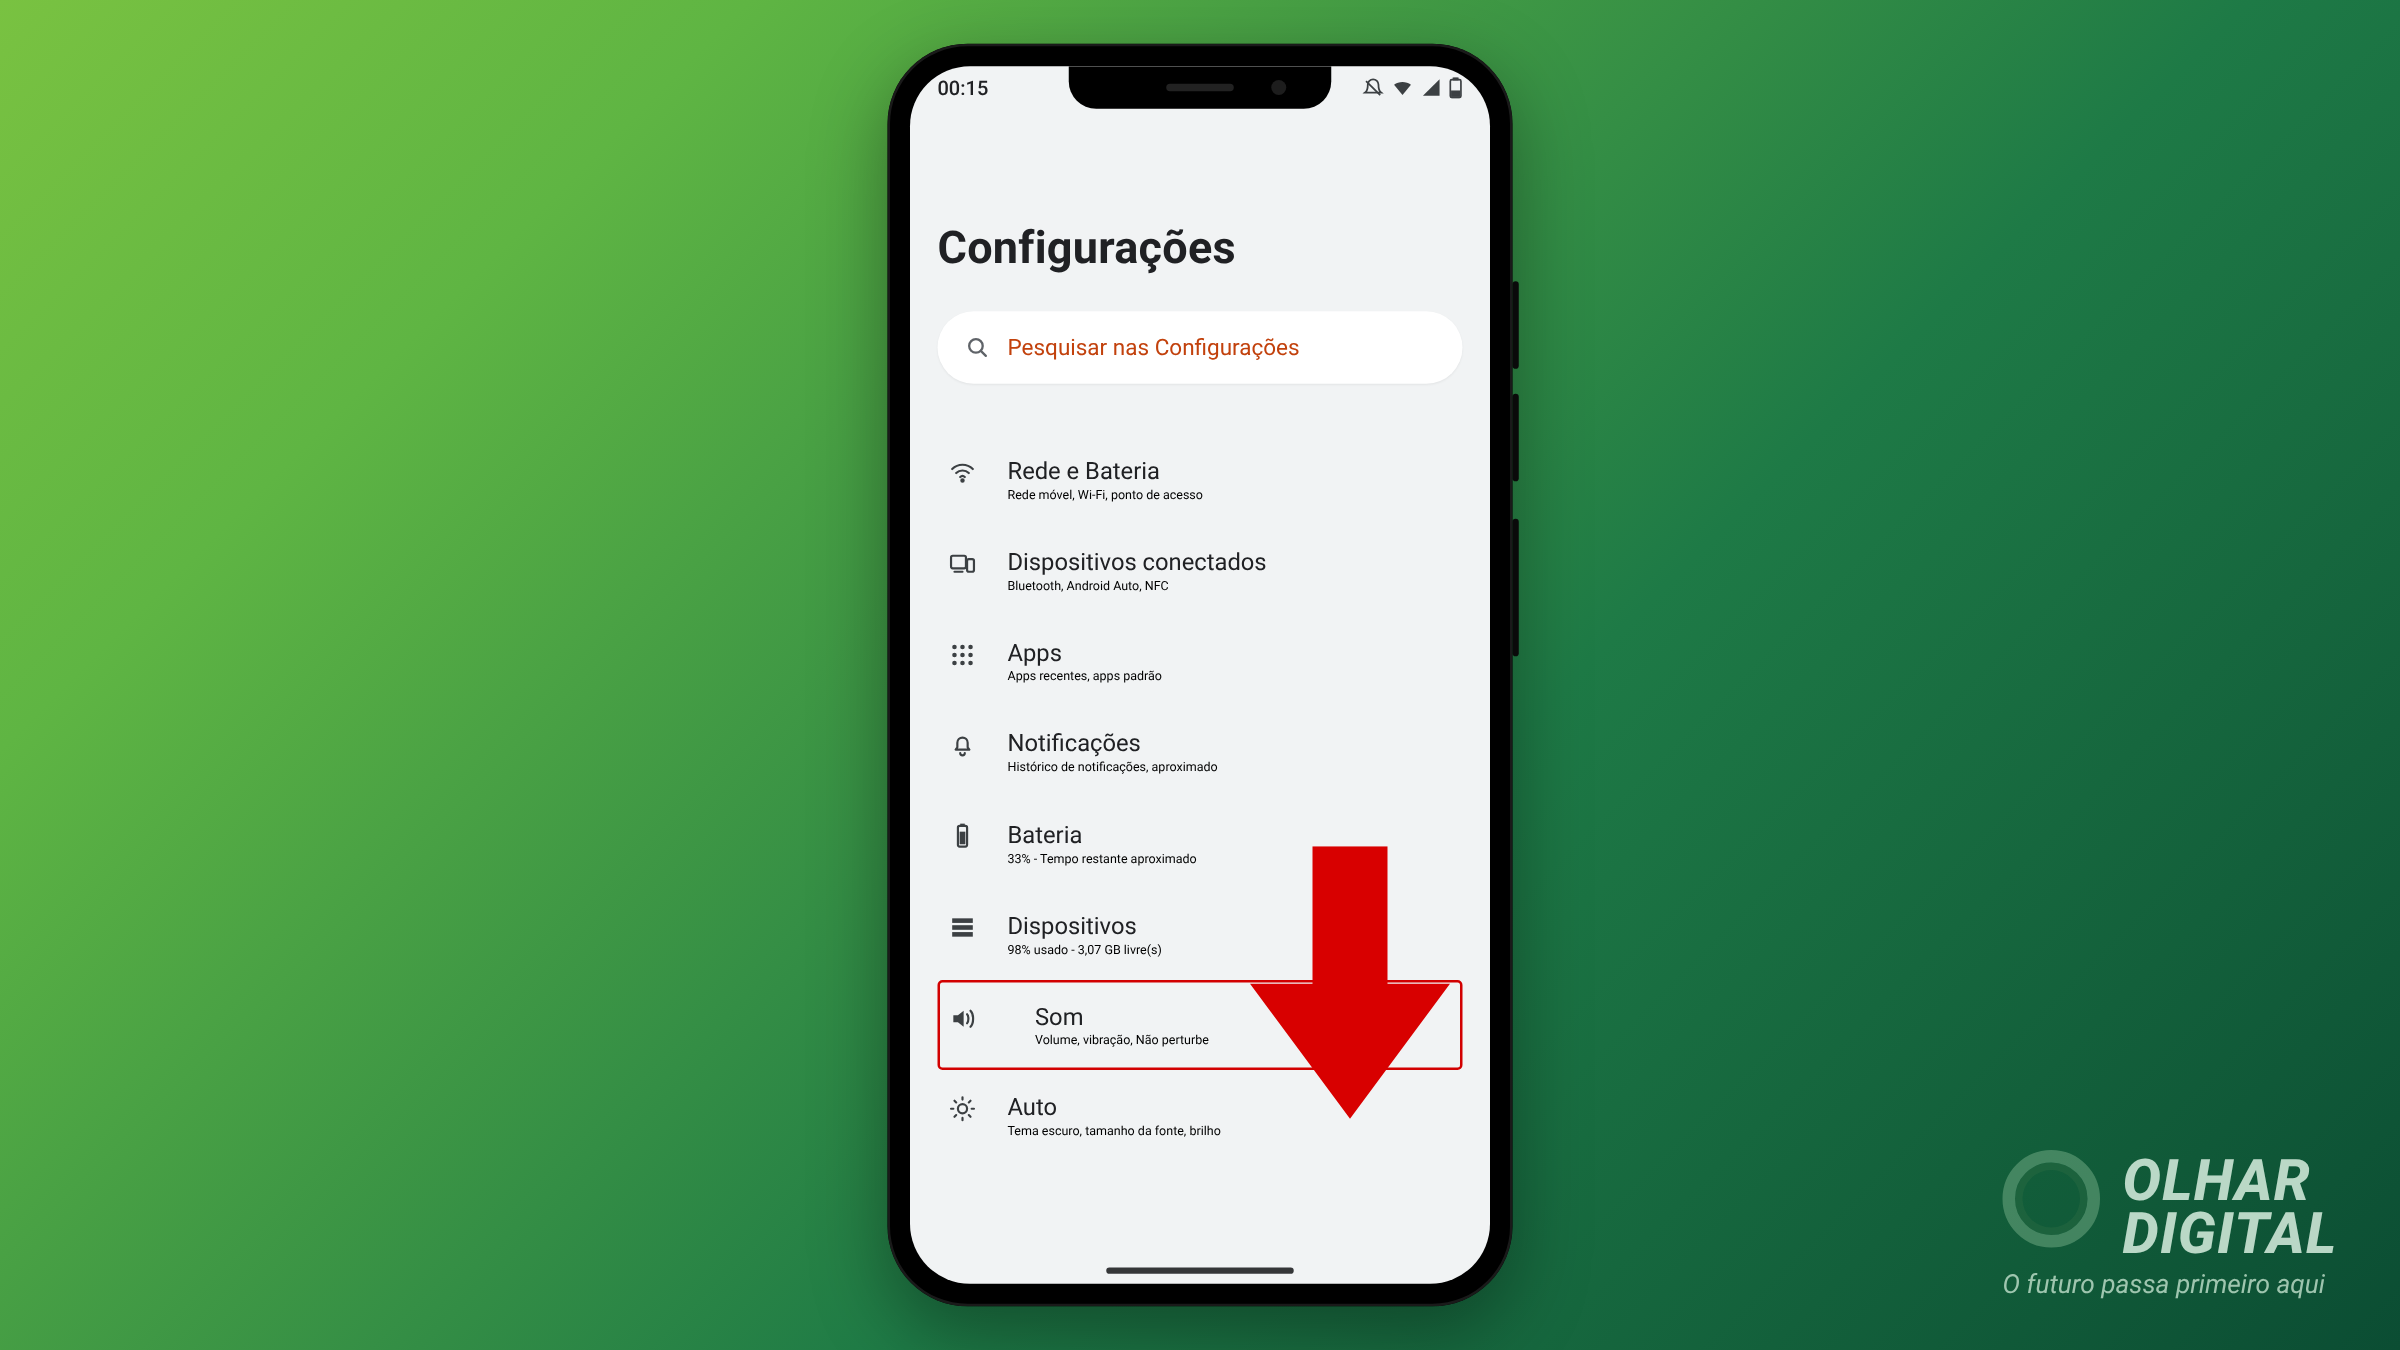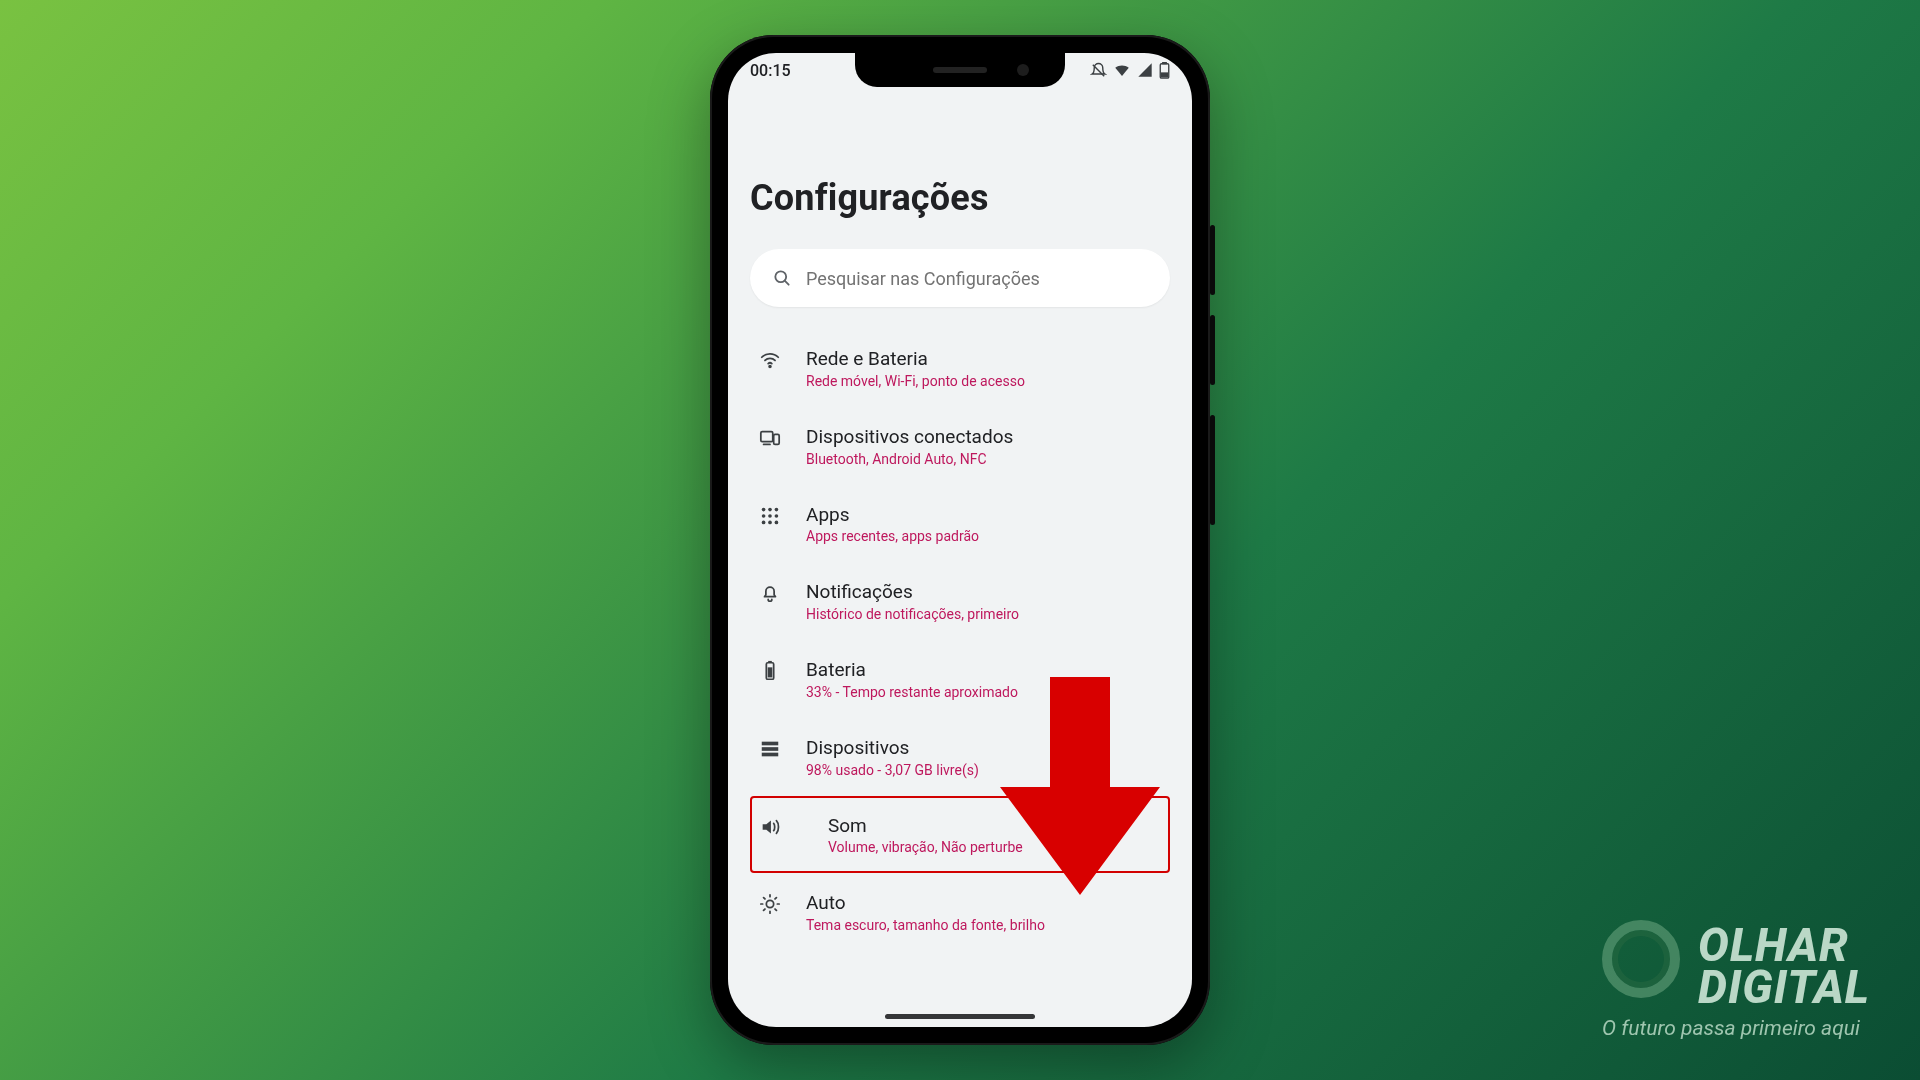--- a/index.html
+++ b/index.html
@@ -43,35 +43,35 @@
     height: 34px; display:flex; justify-content:space-between; align-items:center;
     padding: 0 22px; font-size: 16px; color:#202124; font-weight:500;
   }
   .status-left, .status-right { display:flex; align-items:center; gap:6px; }
   .status-right svg { display:block; }
   .content { padding: 0 22px; height: calc(100% - 34px); overflow:hidden; position:relative;}
   .page-title { font-size: 36px; font-weight: 700; color:#202124; margin-top: 90px; margin-bottom: 30px; letter-spacing:0.2px;}
   .search-pill {
     height: 58px; background:#fff; border-radius: 30px;
     display:flex; align-items:center; gap:14px; padding:0 22px;
-    color:#737373; font-size:18px;
+    color:#c2410c; font-size:18px;
     box-shadow: 0 1px 2px rgba(0,0,0,0.06);
-    margin-bottom: 22px;
+    margin-bottom: 40px;
   }
   .settings-list { display:flex; flex-direction:column; }
   .settings-item {
     display:flex; align-items:flex-start; gap:22px;
     padding: 16px 4px 16px 4px;
     border: 2px solid transparent;
     border-radius: 4px;
   }
   .settings-item.highlight { border-color:#d20000; background: rgba(255,255,255,0); gap: 44px; }
   .settings-item .icon { width:28px; display:flex; justify-content:center; padding-top:2px; color:#3c4043;}
   .settings-item .texts .title { font-size:19px; color:#202124; line-height:1.25;}
-  .settings-item .texts .sub   { font-size:14px; color:#be185d; margin-top:2px;}
+  .settings-item .texts .sub   { font-size:10px; color:#000000; margin-top:2px;}
   .home-indicator{
     position:absolute; bottom:8px; left:50%; transform:translateX(-50%);
     width:150px; height:5px; background:#202124; border-radius:3px; opacity:0.9;
   }
   
   .arrow {
     position:absolute; z-index:10; left:50%; transform:translateX(40px);
     top: 590px; pointer-events:none;
   }
   
@@ -184,21 +184,21 @@
             </div>
             <div class="settings-item">
               <div class="icon">
                 <svg width="22" height="22" viewBox="0 0 24 24" fill="none" stroke="#3c4043" stroke-width="1.9" stroke-linecap="round" stroke-linejoin="round">
                   <path d="M18 16H6l1.5-2V10a4.5 4.5 0 119 0v4L18 16z"></path>
                   <path d="M10 19a2 2 0 004 0"></path>
                 </svg>
               </div>
               <div class="texts">
                 <div class="title">Notificações</div>
-                <div class="sub">Histórico de notificações, primeiro</div>
+                <div class="sub">Histórico de notificações, aproximado</div>
               </div>
             </div>
             <div class="settings-item">
               <div class="icon">
                 <svg width="22" height="22" viewBox="0 0 24 24" fill="#3c4043">
                   <rect x="8" y="3" width="8" height="18" rx="1.5" fill="none" stroke="#3c4043" stroke-width="1.9"></rect>
                   <rect x="10" y="1" width="4" height="2"></rect>
                   <rect x="9.5" y="8" width="5" height="11"></rect>
                 </svg>
               </div>

